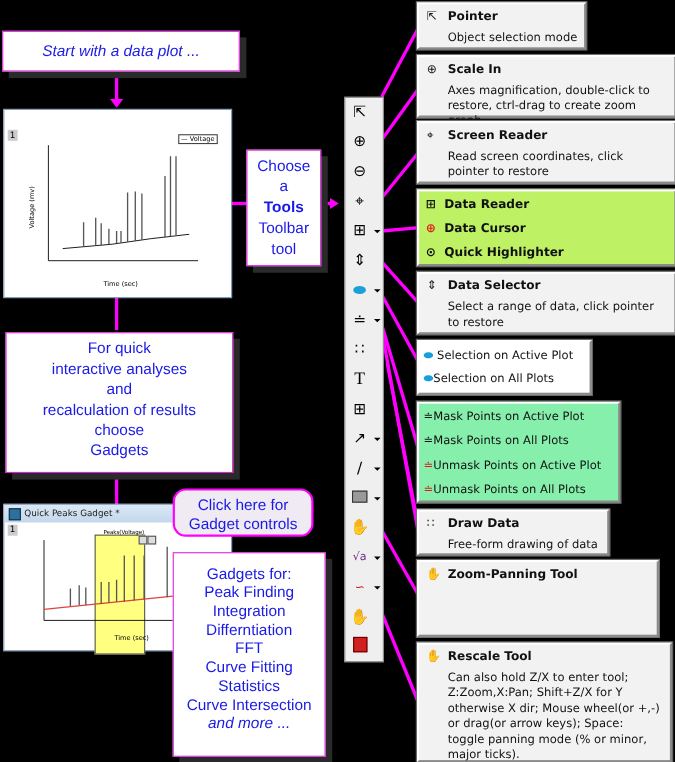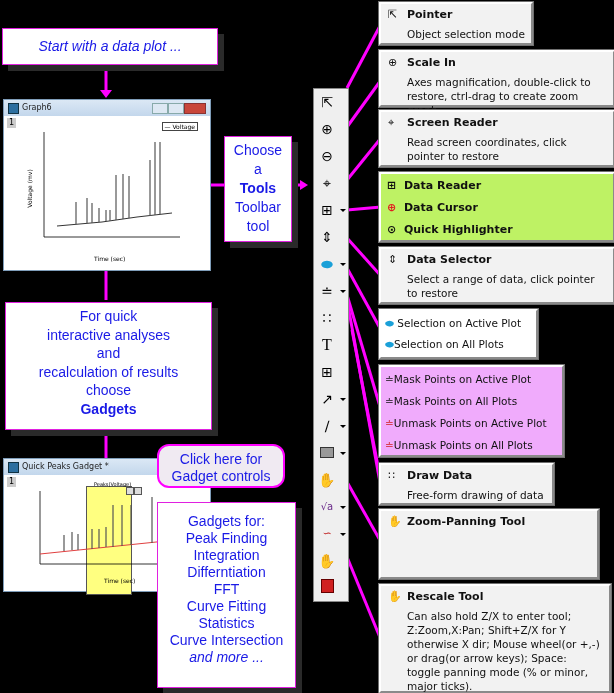--- a/index.html
+++ b/index.html
@@ -49,27 +49,20 @@
   <polygon points="100,90 112,90 106,98" fill="#ff00ff"></polygon>
   <polygon points="300,180 308,185 300,190" fill="#ff00ff"></polygon>
   <polygon points="100,497 112,497 106,506" fill="#ff00ff"></polygon>
 </svg>
 
 <div class="box" style="left:2px;top:28px;width:214px;height:35px;font-size:14px;line-height:35px;font-style:italic;">
   <span>Start with a data plot ...</span>
 </div>
 
 <div class="win" style="left:3px;top:99px;width:206px;height:170px;">
-  <div class="tbar">
-    <span class="abs" style="left:4px;top:3px;width:9px;height:9px;background:#2c6fa0;border:1px solid #134;"></span>
-    <span>Graph6</span>
-    <span class="abs" style="right:42px;top:3px;width:14px;height:9px;background:#dde8f3;border:1px solid #8aa;"></span>
-    <span class="abs" style="right:26px;top:3px;width:14px;height:9px;background:#dde8f3;border:1px solid #8aa;"></span>
-    <span class="abs" style="right:4px;top:3px;width:20px;height:9px;background:#c8463a;border:1px solid #833;"></span>
-  </div>
   <div class="abs" style="left:3px;top:18px;width:9px;height:10px;background:#ccc;font-size:8px;line-height:10px;text-align:center;">1</div>
   <div class="abs" style="right:12px;top:22px;border:1px solid #444;font-size:6px;padding:0 2px;background:#fff;">— <span>Voltage</span></div>
   <svg class="abs" style="left:38px;top:30px" width="140" height="115">
     <g stroke="#000" stroke-width="0.8" fill="none">
       <line x1="2" y1="2" x2="2" y2="107"></line>
         <line x1="2" y1="107" x2="138" y2="107"></line>
       <polyline points="15,96 60,92 95,87 130,83"></polyline>
       <g stroke="#555" stroke-width="1.2">
         <line x1="34" y1="94" x2="34" y2="72"></line>
           <line x1="45" y1="93" x2="45" y2="68"></line>
@@ -97,21 +90,21 @@
   <div>Toolbar</div>
   <div>tool</div>
 </div>
 
 <div class="box" style="left:5px;top:302px;width:205px;height:122px;font-size:14px;line-height:18.5px;padding-top:4px;">
   <div>For quick</div>
   <div>interactive analyses</div>
   <div>and</div>
   <div>recalculation of results</div>
   <div>choose</div>
-  <div style="font-weight:bold;">Gadgets</div>
+  <div style="font-weight:normal;">Gadgets</div>
 </div>
 
 <div class="win" style="left:3px;top:458px;width:206px;height:132px;">
   <div class="tbar">
     <span class="abs" style="left:4px;top:3px;width:9px;height:9px;background:#2c6fa0;border:1px solid #134;"></span>
     <span>Quick Peaks Gadget *</span>
   </div>
   <div class="abs" style="left:3px;top:18px;width:9px;height:10px;background:#ccc;font-size:8px;line-height:10px;text-align:center;">1</div>
   <div class="abs" style="left:82px;top:27px;width:44px;height:107px;background:#ffff80;border:1px solid #555;"></div>
   <div class="abs" style="left:90px;top:22px;font-size:5px;">Peaks(Voltage)</div>
@@ -214,21 +207,21 @@
   <span class="ic">⇕</span>
   <span class="t">Data Selector</span>
   <span class="d">Select a range of data, click pointer to restore</span>
 </div>
 
 <div class="tip" style="left:379px;top:309px;width:155px;height:46px;background:#fff;">
   <div class="row2" style="top:6px;"><span style="color:#1aa0d8;">⬬</span> <span>Selection on Active Plot</span></div>
   <div class="row2" style="top:27px;"><span style="color:#1aa0d8;">⬬</span><span>Selection on All Plots</span></div>
 </div>
 
-<div class="tip" style="left:379px;top:365px;width:181px;height:88px;background:#f0abfc;">
+<div class="tip" style="left:379px;top:365px;width:181px;height:88px;background:#86efac;">
   <div class="row2" style="top:6px;"><span>≐</span><span>Mask Points on Active Plot</span></div>
   <div class="row2" style="top:28px;"><span>≐</span><span>Mask Points on All Plots</span></div>
   <div class="row2" style="top:50px;"><span style="color:#d02020;">≐</span><span>Unmask Points on Active Plot</span></div>
   <div class="row2" style="top:72px;"><span style="color:#d02020;">≐</span><span>Unmask Points on All Plots</span></div>
 </div>
 
 <div class="tip" style="left:379px;top:463px;width:171px;height:38px;">
   <span class="ic">∷</span>
   <span class="t">Draw Data</span>
   <span class="d">Free-form drawing of data</span>

